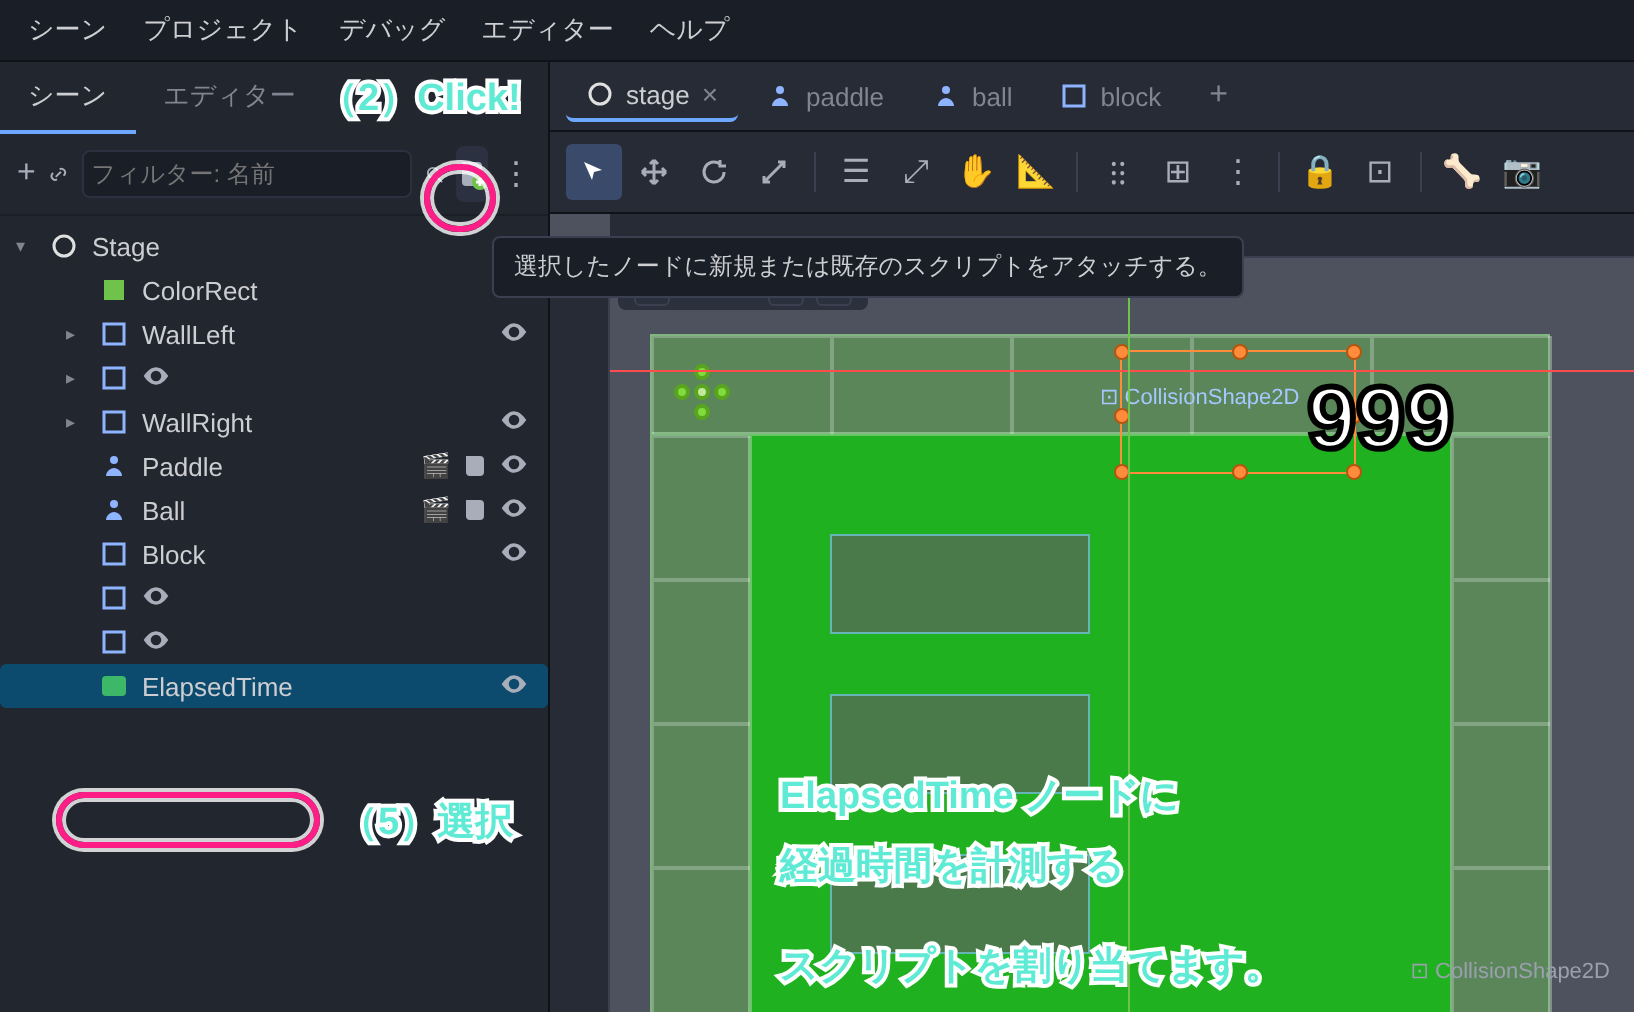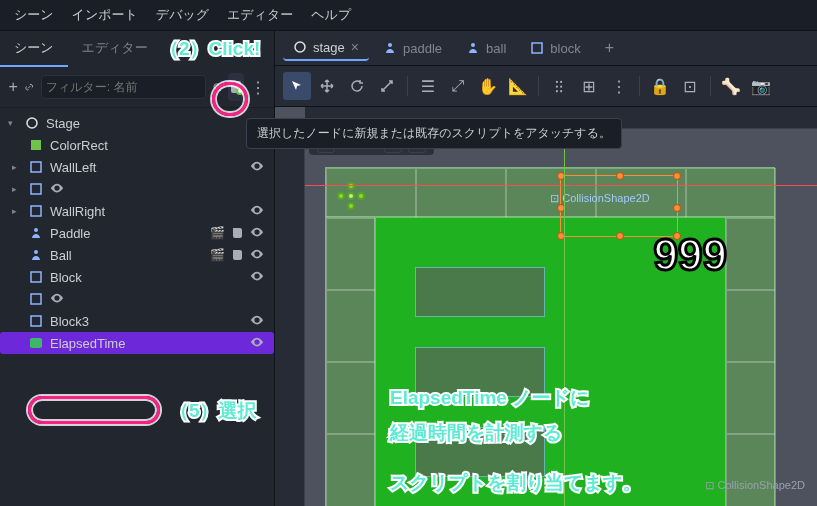--- a/index.html
+++ b/index.html
@@ -19,21 +19,21 @@
 .tb-btn { width:22px; height:22px; display:flex; align-items:center; justify-content:center; color:#a7aeb9; cursor:pointer; border-radius:3px; }
 .filter-input { flex:1; background:#1a1e27; border:1px solid #2b3140; border-radius:4px; padding:4px 4px; font-size:12px; color:#cdced2; }
 .script-btn { width:28px; height:28px; display:flex; align-items:center; justify-content:center; background:#2b3140; border-radius:4px; cursor:pointer; position:relative; }
 .script-btn svg { width:16px; height:16px; }
 
 .tree { padding:4px 0; flex:1; overflow:auto; }
 .tree-row { display:flex; align-items:center; padding:3px 8px; font-size:13px; gap:6px; position:relative; }
 .tree-row .name { flex:1; }
 .tree-row .chev { width:10px; color:#808691; font-size:9px; }
 .tree-row .ico { width:16px; height:16px; display:flex; align-items:center; justify-content:center; }
-.ind1 { padding-left:12px; }
+.ind1 { padding-left:33px; }
 .tree-row .actions { display:flex; gap:4px; color:#a7aeb9; font-size:12px; }
 .act { width:16px; height:16px; display:flex; align-items:center; justify-content:center; }
 .eye { width:16px; height:16px; }
 .eye svg { width:14px; height:14px; fill:#a7aeb9; }
 
 .right { flex:1; display:flex; flex-direction:column; background:#262b36; }
 .doc-tabs { display:flex; align-items:center; padding:4px 8px; gap:4px; border-bottom:1px solid #0f1218; }
 .doc-tab { display:flex; align-items:center; gap:6px; padding:4px 10px; font-size:13px; color:#808691; border-radius:4px; }
 .doc-tab.active { color:#cdced2; border-bottom:2px solid #6ea7ff; }
 .doc-tab .close { font-size:14px; color:#808691; cursor:pointer; }
@@ -52,40 +52,40 @@
 
 .game { position:absolute; top:60px; left:50px; width:450px; height:340px; background:#1fb11f; }
 .wall { position:absolute; background:#4a7a4a; border:1px solid #7fb57f; }
 .wall.top { top:0; left:0; width:450px; height:50px; }
 .wall.left { top:50px; left:0; width:50px; height:290px; }
 .wall.right { top:50px; right:0; width:50px; height:290px; }
 .wall-seg { position:absolute; background:rgba(180,210,180,.15); border:1px solid rgba(255,255,255,.25); }
 .blk { position:absolute; background:#4a7a4a; border:1px solid rgba(120,220,255,.6); }
 .selbox { position:absolute; border:1.5px solid #ff8c3a; }
 .handle { position:absolute; width:8px; height:8px; background:#ff8c3a; border:1px solid #b5550f; border-radius:50%; }
-.timer { position:absolute; top:78px; right:90px; font-size:44px; font-weight:900; color:#fff; -webkit-text-stroke:3px #000; z-index:3;margin-top:45px; }
+.timer { position:absolute; top:78px; right:90px; font-size:44px; font-weight:900; color:#fff; -webkit-text-stroke:3px #000; z-index:3; }
 .origin { position:absolute; width:28px; height:28px; }
 .origin .dot { width:8px; height:8px; background:#7fdc3c; border:2px solid #5aa520; border-radius:50%; position:absolute; }
 
 .tooltip { position:absolute; background:#1a1e27; border:1px solid #3a4050; padding:6px 10px; font-size:12px; border-radius:4px; white-space:nowrap; z-index:20; }
 
 .anno { position:absolute; font-size:19px; font-weight:900; z-index:30; pointer-events:none; }
 .anno.pink { color:#5eead4; -webkit-text-stroke:4px #fff; paint-order:stroke fill; }
 .anno-ring { position:absolute; border:3px solid #ff1e87; border-radius:18px; z-index:29; box-shadow:0 0 0 2px rgba(255,255,255,.8) inset, 0 0 0 2px rgba(255,255,255,.8); }
 
 .node-ico { width:14px; height:14px; }
 .label-node { background:#3db868; width:12px; height:10px; border-radius:2px; position:relative; }
-.selected-row { background:#6d28d9; border-radius:3px; }
+.selected-row { background:#0c4a6e; border-radius:3px; }
 </style>
 </head>
 <body>
 
 <div class="menubar">
   <span>シーン</span>
-  <span>インポート</span>
+  <span>プロジェクト</span>
   <span>デバッグ</span>
   <span>エディター</span>
   <span>ヘルプ</span>
 </div>
 
 <div class="main">
   <div class="left">
     <div class="tabs">
       <div class="tab active">シーン</div>
       <div class="tab">エディター</div>
@@ -247,21 +247,20 @@
               </svg></span>
           </span>
       </div>
       <div class="tree-row ind1">
         <span class="chev"></span>
         <span class="ico">
             <svg class="node-ico" viewBox="0 0 14 14">
               <rect x="2" y="2" width="10" height="10" fill="none" stroke="#8fb4ff" stroke-width="1.5"></rect>
             </svg>
           </span>
-        <span class="name">Block3</span>
         <span class="actions">
             <span class="eye"><svg viewBox="0 0 16 16">
                 <path d="M8 3C4 3 1 8 1 8s3 5 7 5 7-5 7-5-3-5-7-5zm0 8a3 3 0 110-6 3 3 0 010 6z"></path>
               </svg></span>
           </span>
       </div>
       <div class="tree-row ind1 selected-row">
         <span class="chev"></span>
         <span class="ico">
             <span class="label-node"></span>

